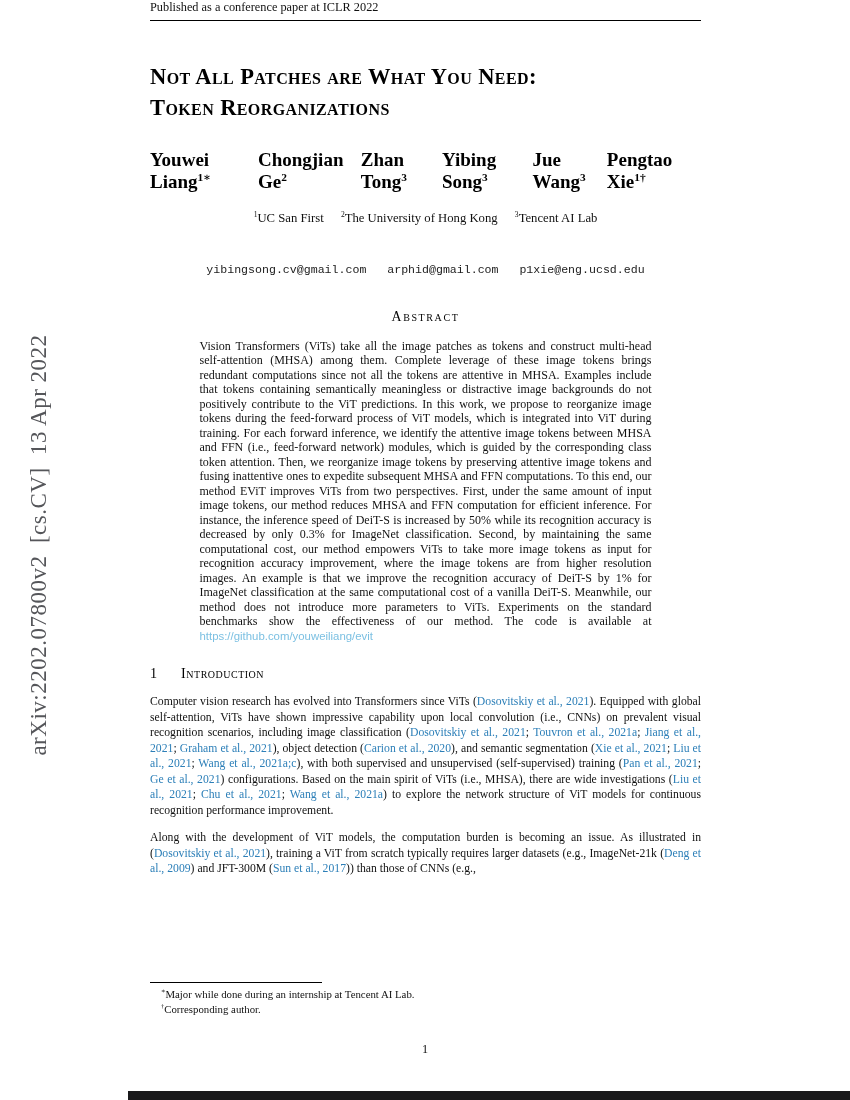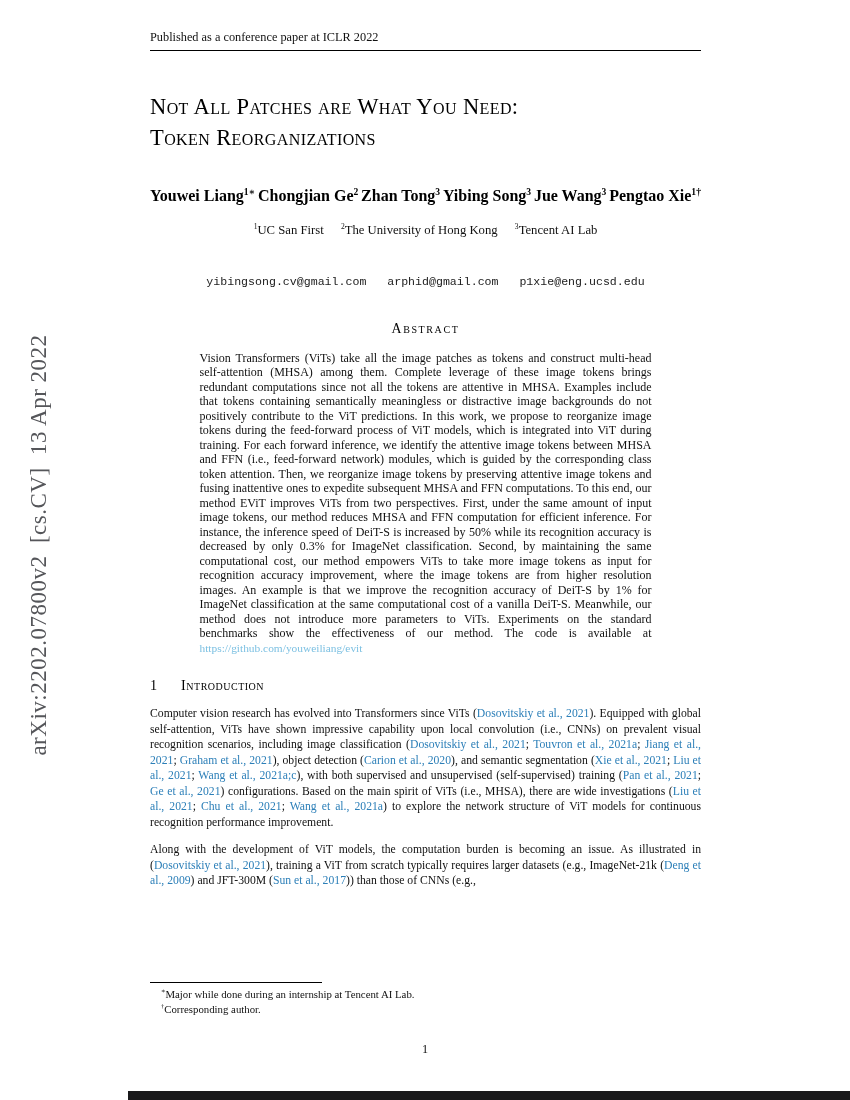--- a/index.html
+++ b/index.html
@@ -7,43 +7,43 @@
     --url-link:#7cc0e2;
     --arxiv-stamp:#55565a;
   }
   *{margin:0;padding:0;box-sizing:border-box;}
   html,body{background:#ffffff;}
   .page{
     position:relative;width:850px;height:1100px;background:#ffffff;
     font-family:"Liberation Serif","DejaVu Serif",serif;color:#111;overflow:hidden;
   }
   .content{position:absolute;left:150px;top:0;width:551px;}
-  .header-text{padding-top:30px;font-size:12.3px;}
+  .header-text{font-size:12.3px;}
   .header-rule{border:none;border-top:1.6px solid #000;margin-top:5px;}
-  .title{margin-top:40px;font-size:22.5px;line-height:31px;font-weight:400;
+  .title{margin-top:40px;font-size:22.5px;line-height:31px;font-weight:700;
          font-variant:small-caps;letter-spacing:0.4px;color:#000;}
   .title-line{display:block;}
-  .authors{margin-top:34px;display:flex;justify-content:space-between;
-           font-weight:700;font-size:16px;color:#000;}
+  .authors{margin-top:26px;display:flex;justify-content:space-between;
+           font-weight:700;font-size:19px;color:#000;}
   sup{font-size:0.6em;vertical-align:super;line-height:0;}
   .affiliations{margin-top:18px;text-align:center;font-size:12.7px;}
   .affil{margin:0 7px;white-space:nowrap;}
   .emails{margin-top:5px;text-align:center;
           font-family:"Liberation Mono","DejaVu Sans Mono",monospace;
           font-size:11.6px;line-height:15.5px;white-space:pre;color:#1b1b1b;}
   .abstract-heading{text-align:center;font-variant:small-caps;
                     font-size:13.8px;letter-spacing:1.6px;color:#000;}
   .abstract-body{margin:14px auto 0;width:452px;font-size:12px;line-height:14.5px;
                  text-align:justify;}
   .section-heading{margin-top:22px;font-size:14.2px;color:#000;}
   .section-heading .sec-num{margin-right:24px;}
   .smallcaps{font-variant:small-caps;letter-spacing:0.5px;}
   .body-paragraph{margin-top:12px;font-size:11.7px;line-height:15.5px;text-align:justify;}
   .cite{color:var(--cite-link);}
-  .url{color:var(--url-link);font-family:Liberation Serif, serif;font-size:0.95em;}
+  .url{color:var(--url-link);font-family:Liberation Sans, sans-serif;font-size:0.95em;}
   .footnote-block{position:absolute;left:150px;top:982px;width:551px;
                   font-size:10.8px;line-height:14.5px;}
   .footnote-rule{width:172px;border:none;border-top:1px solid #000;margin:0 0 4px 0;}
   .footnote{padding-left:11px;}
   .page-number{position:absolute;left:0;width:850px;top:1042px;text-align:center;font-size:12.3px;}
   .arxiv-stamp{position:absolute;top:545px;left:39px;
                transform:translate(-50%,-50%) rotate(-90deg);
                white-space:pre;font-size:23px;color:var(--arxiv-stamp);letter-spacing:0.5px;}
   .page-edge-bar{position:absolute;left:128px;right:0;bottom:0;height:9px;background:#19191b;}
 </style>

